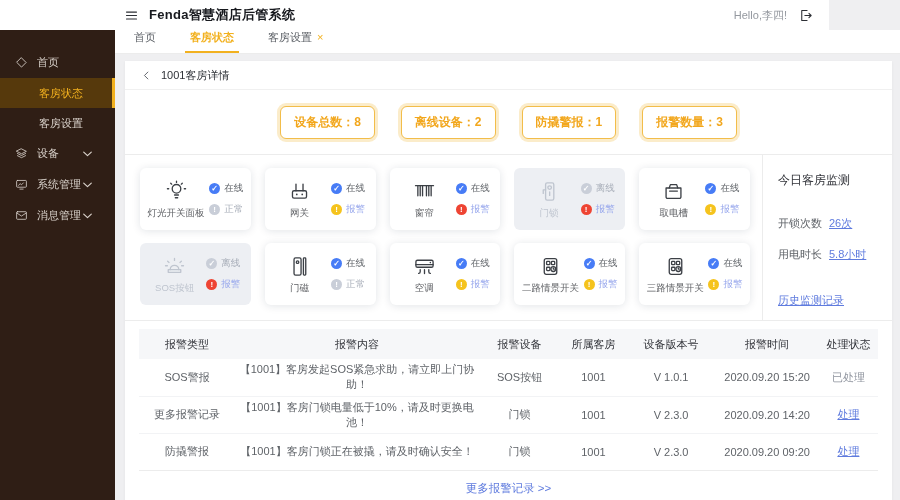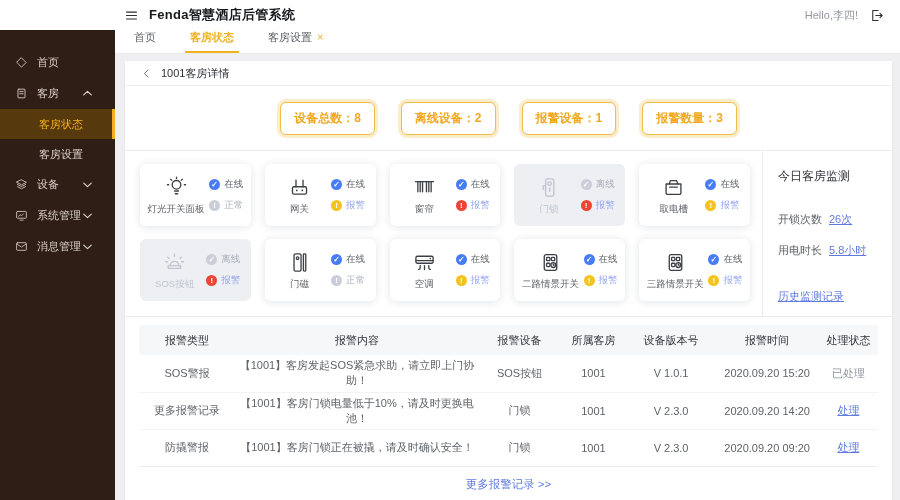--- a/index.html
+++ b/index.html
@@ -2,21 +2,21 @@
 <html style="--gold: #F2B11F; --blue: #477CF6; --yellow: #F5C31D; --red: #EE4433; --gray_dot: #C9CED8; --link: #5F7BDE; --alarm_text: #95A5EC; --sidebar_bg: #2F1E15; --sidebar_active_bg: #56390C;"><head>
 <meta charset="utf-8">
 <style>
   * { box-sizing: border-box; margin: 0; padding: 0; }
   html,body { width:900px; height:500px; }
   body { font-family:"Liberation Sans",sans-serif; background:#efeff1; overflow:hidden; position:relative; }
   .icn { display:inline-block; }
   .icn svg { width:100%; height:100%; display:block; }
 
   
-  .header { position:absolute; top:0; left:0; width:900px; height:30px; background:#fff; display:flex; align-items:center; z-index:3; }
+  .header { position:absolute; top:0; left:0; width:829px; height:30px; background:#fff; display:flex; align-items:center; z-index:3; }
   .hamburger { width:15px; height:15px; margin-left:124px; color:#2c2f35; cursor:pointer; }
   .app-title { font-size:13px; font-weight:bold; color:#17191e; margin-left:10px; letter-spacing:.3px; }
   .header-right { margin-left:auto; display:flex; align-items:center; gap:11px; margin-right:16px; }
   .greeting { font-size:11px; color:#94989f; }
   .logout { width:15px; height:15px; color:#2c2f35; cursor:pointer; }
 
   
   .sidebar { position:absolute; top:30px; left:0; width:115px; height:470px; background:var(--sidebar_bg); padding-top:17px; }
   .side-item { display:flex; align-items:center; height:31px; padding:0 12px 0 15px; color:#dad3cc; font-size:11px; cursor:pointer; }
   .side-item .icn { width:13px; height:13px; margin-right:9px; color:#dad3cc; }
@@ -26,21 +26,21 @@
 
   
   .content { position:absolute; top:30px; left:115px; width:785px; height:470px; display:flex; flex-direction:column; }
   .tabbar { height:30px; background:#fff; display:flex; align-items:flex-end; padding-left:14px; border-bottom:1px solid #ececec; }
   .tab { font-size:11px; color:#5c6066; padding:0 5px 8px; margin-right:24px; display:flex; align-items:center; gap:5px; cursor:pointer; }
   .tab.active { color:var(--gold); font-weight:bold; border-bottom:2px solid var(--gold); padding-bottom:6px; }
   .tab .close { color:var(--gold); font-size:11px; line-height:1; cursor:pointer; }
 
   .main { flex:1; margin:7px 8px 4px 10px; background:#fff; display:flex; flex-direction:column; box-shadow:0 1px 3px rgba(0,0,0,.05); }
 
-  .breadcrumb { height:18px; display:flex; align-items:center; gap:9px; padding:12px 16px; border-bottom:1px solid #f0f0f0; font-size:11px; color:#2f3238; }
+  .breadcrumb { height:29px; display:flex; align-items:center; gap:9px; padding:5px 16px; border-bottom:1px solid #f0f0f0; font-size:11px; color:#2f3238; }
   .back { width:11px; height:11px; color:#565a61; cursor:pointer; }
 
   .stats { display:flex; justify-content:center; gap:26px; padding:16px 16px 15px; }
   .badge { border:1px solid #f2bd4a; box-shadow:0 0 0 3px rgba(243,196,90,.32); border-radius:6px; padding:7px 13px; font-size:12px; font-weight:bold; color:#f2a71d; background:#fff; white-space:nowrap; }
 
   .middle { display:flex; border-top:1px solid #ececec; }
   .cards { flex:1; display:grid; grid-template-columns:repeat(5,1fr); gap:13px 14px; padding:13px 12px 15px 15px; }
   .card { background:#fff; border-radius:6px; box-shadow:0 1px 8px rgba(15,30,60,.12); height:62px; display:flex; align-items:center; justify-content:space-evenly; padding:4px 3px; cursor:pointer; }
   .card.offline { background:#edeff3; box-shadow:none; }
   .dev { display:flex; flex-direction:column; align-items:center; min-width:46%; }
@@ -98,34 +98,20 @@
 
 <div class="sidebar" id="sidebar-menu">
     <div class="side-item">
       <span class="icn ">
         <svg viewBox="0 0 24 24" fill="none" stroke="currentColor" stroke-width="1.6" stroke-linecap="round" stroke-linejoin="round">
           <path d="M12 3.5 20.5 12 12 20.5 3.5 12z"></path>
         </svg>
       </span>
       <span>首页</span>
     </div>
-    <div class="side-item">
-      <span class="icn ">
-        <svg viewBox="0 0 24 24" fill="none" stroke="currentColor" stroke-width="1.6" stroke-linecap="round" stroke-linejoin="round">
-          <rect x="5.5" y="4" width="13" height="16" rx="1.5"></rect>
-          <path d="M9 8.5h6M9 12.5h6"></path>
-        </svg>
-      </span>
-      <span>客房</span>
-      <span class="icn side-chevron">
-        <svg viewBox="0 0 24 24" fill="none" stroke="currentColor" stroke-width="2.2" stroke-linecap="round" stroke-linejoin="round">
-          <path d="M5 14.5 12 8l7 6.5"></path>
-        </svg>
-      </span>
-    </div>
     <div class="side-sub active">
       <span>客房状态</span>
     </div>
     <div class="side-sub">
       <span>客房设置</span>
     </div>
     <div class="side-item">
       <span class="icn ">
         <svg viewBox="0 0 24 24" fill="none" stroke="currentColor" stroke-width="1.5" stroke-linecap="round" stroke-linejoin="round">
           <path d="M12 3.5 21 8l-9 4.5L3 8z"></path>
@@ -191,21 +177,21 @@
           <svg viewBox="0 0 24 24" fill="none" stroke="currentColor" stroke-width="2" stroke-linecap="round" stroke-linejoin="round">
             <path d="M15 4.5 7.5 12 15 19.5"></path>
           </svg>
         </span>
       <span>1001客房详情</span>
     </div>
 
     <div class="stats" id="stats-row">
         <span class="badge"><span>设备总数：</span><span>8</span></span>
         <span class="badge"><span>离线设备：</span><span>2</span></span>
-        <span class="badge"><span>报警设备：</span><span>1</span></span>
+        <span class="badge"><span>防撬警报：</span><span>1</span></span>
         <span class="badge"><span>报警数量：</span><span>3</span></span>
       </div>
 
     <div class="middle">
       <div class="cards" id="cards-grid">
           <div class="card">
             <div class="dev">
               <span class="icn ">
                 <svg viewBox="0 0 32 32" fill="none" stroke="currentColor" stroke-width="1.7" stroke-linecap="round" stroke-linejoin="round">
                   <circle cx="16" cy="12.5" r="5.5"></circle>

